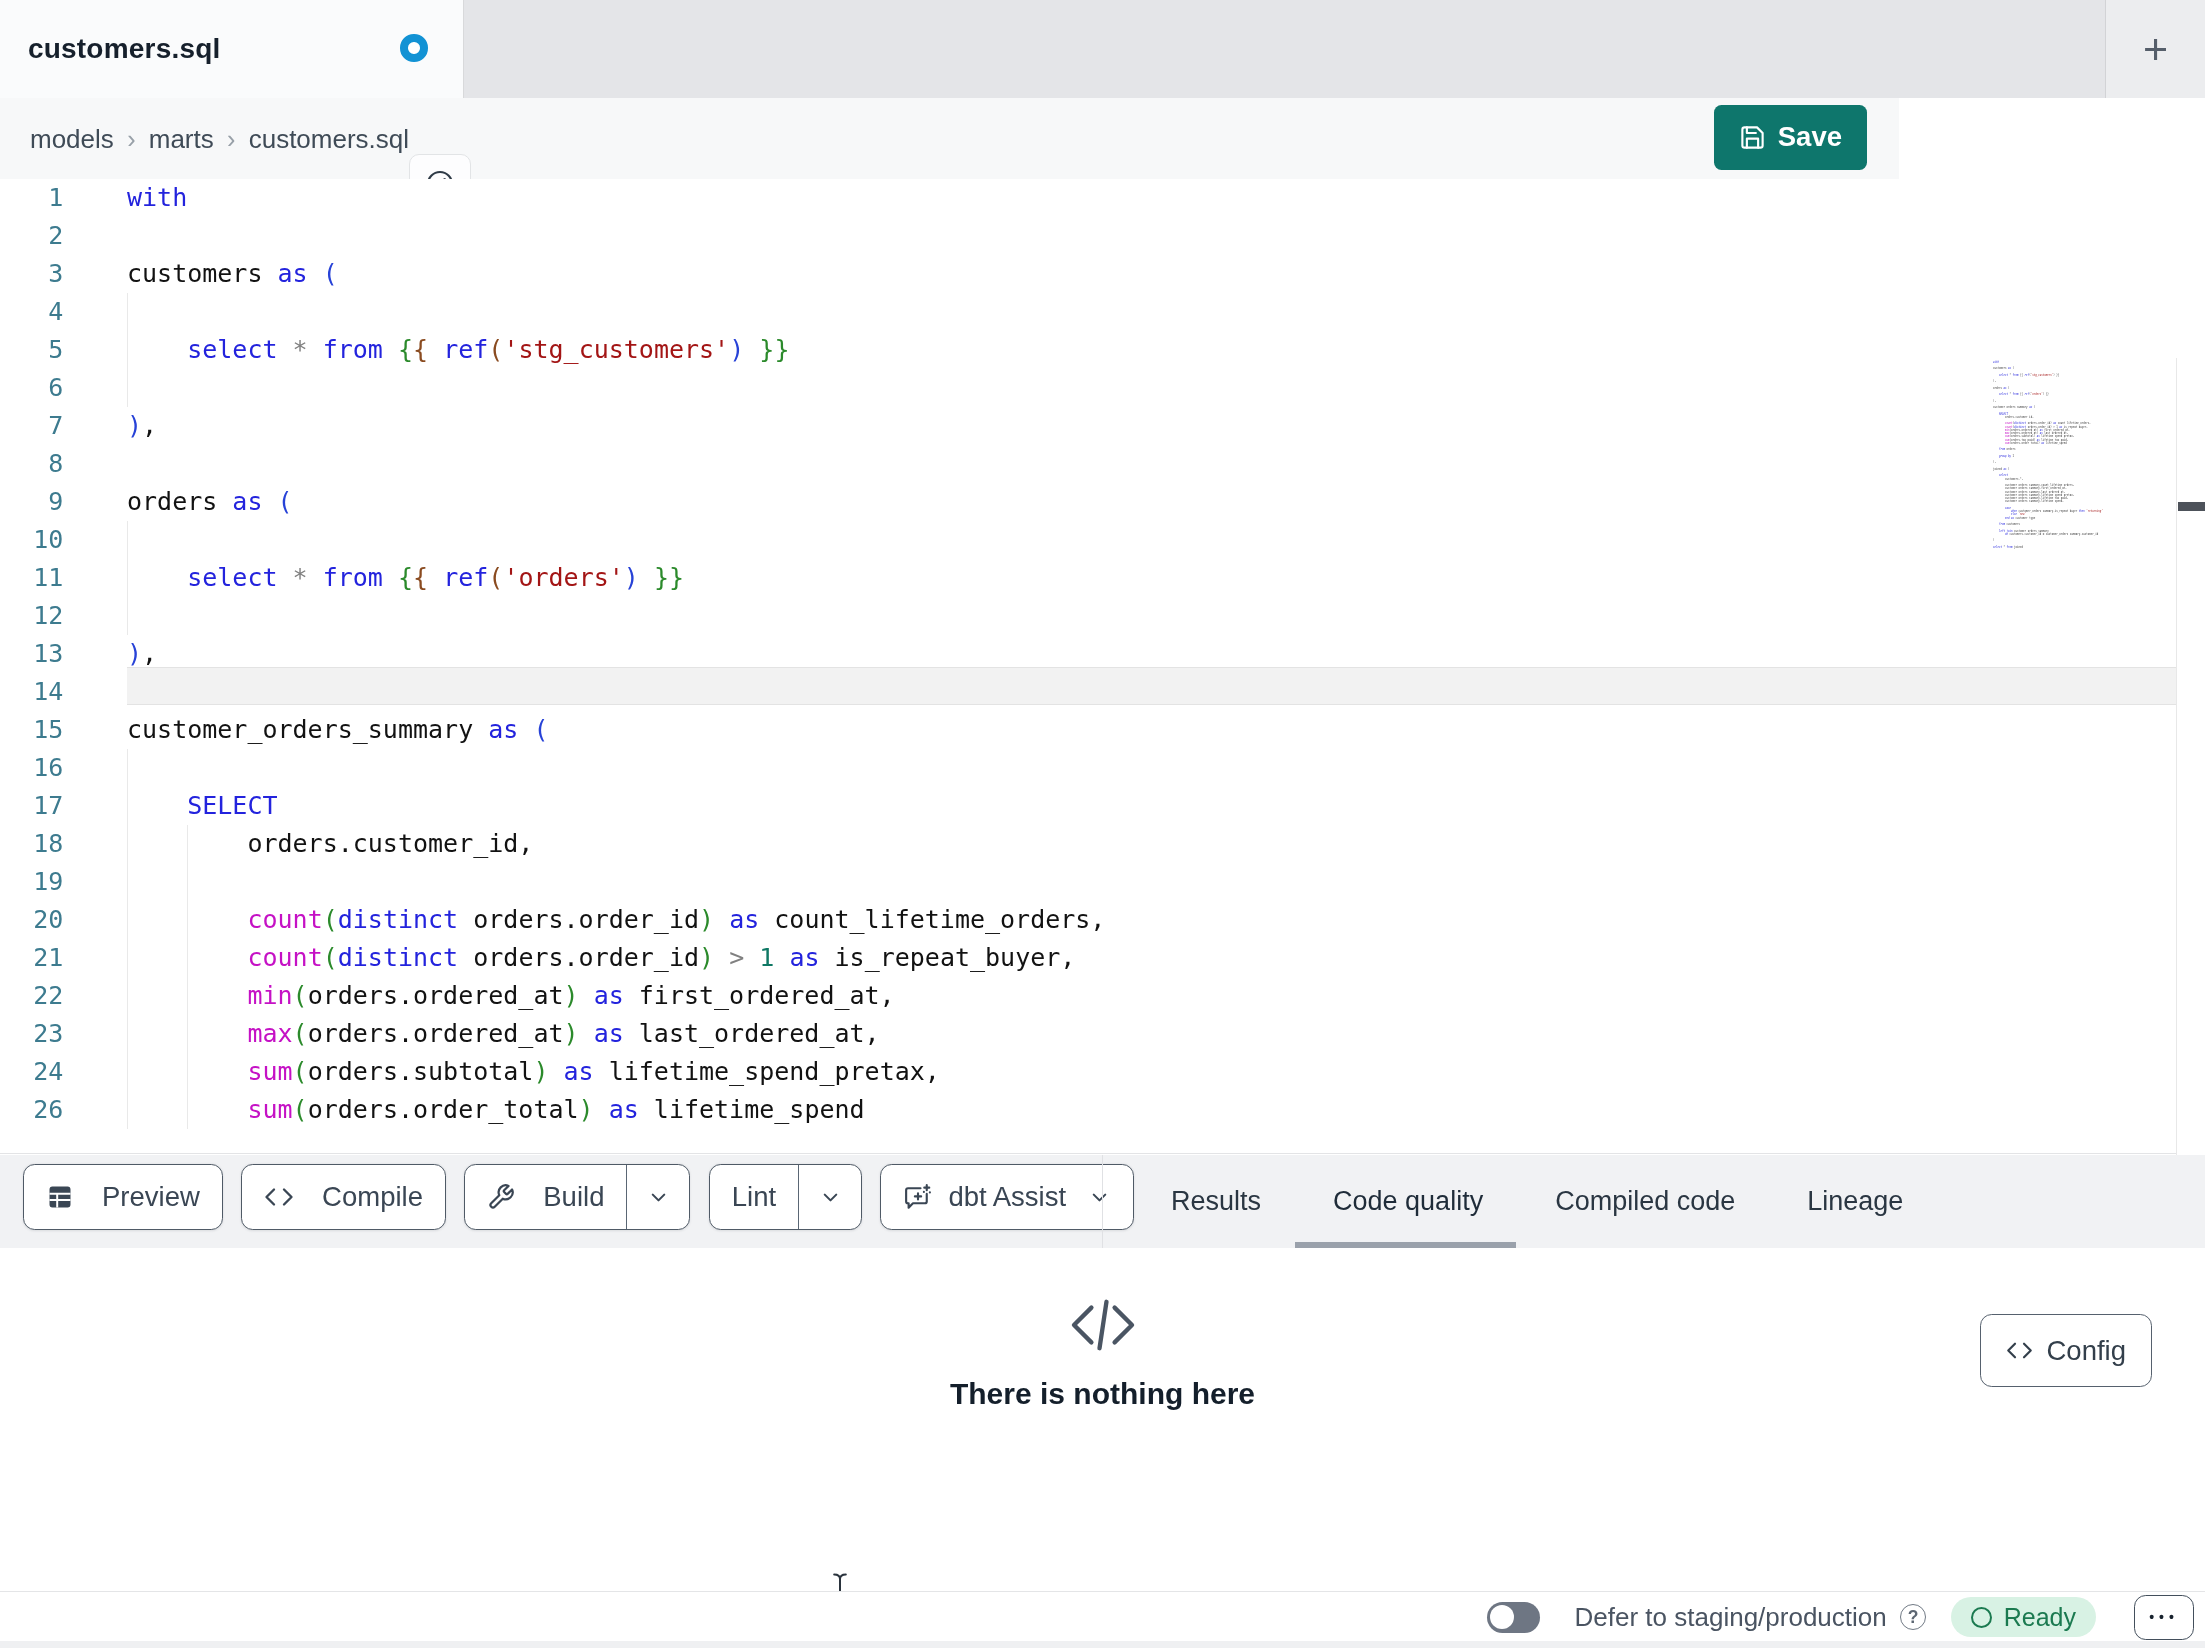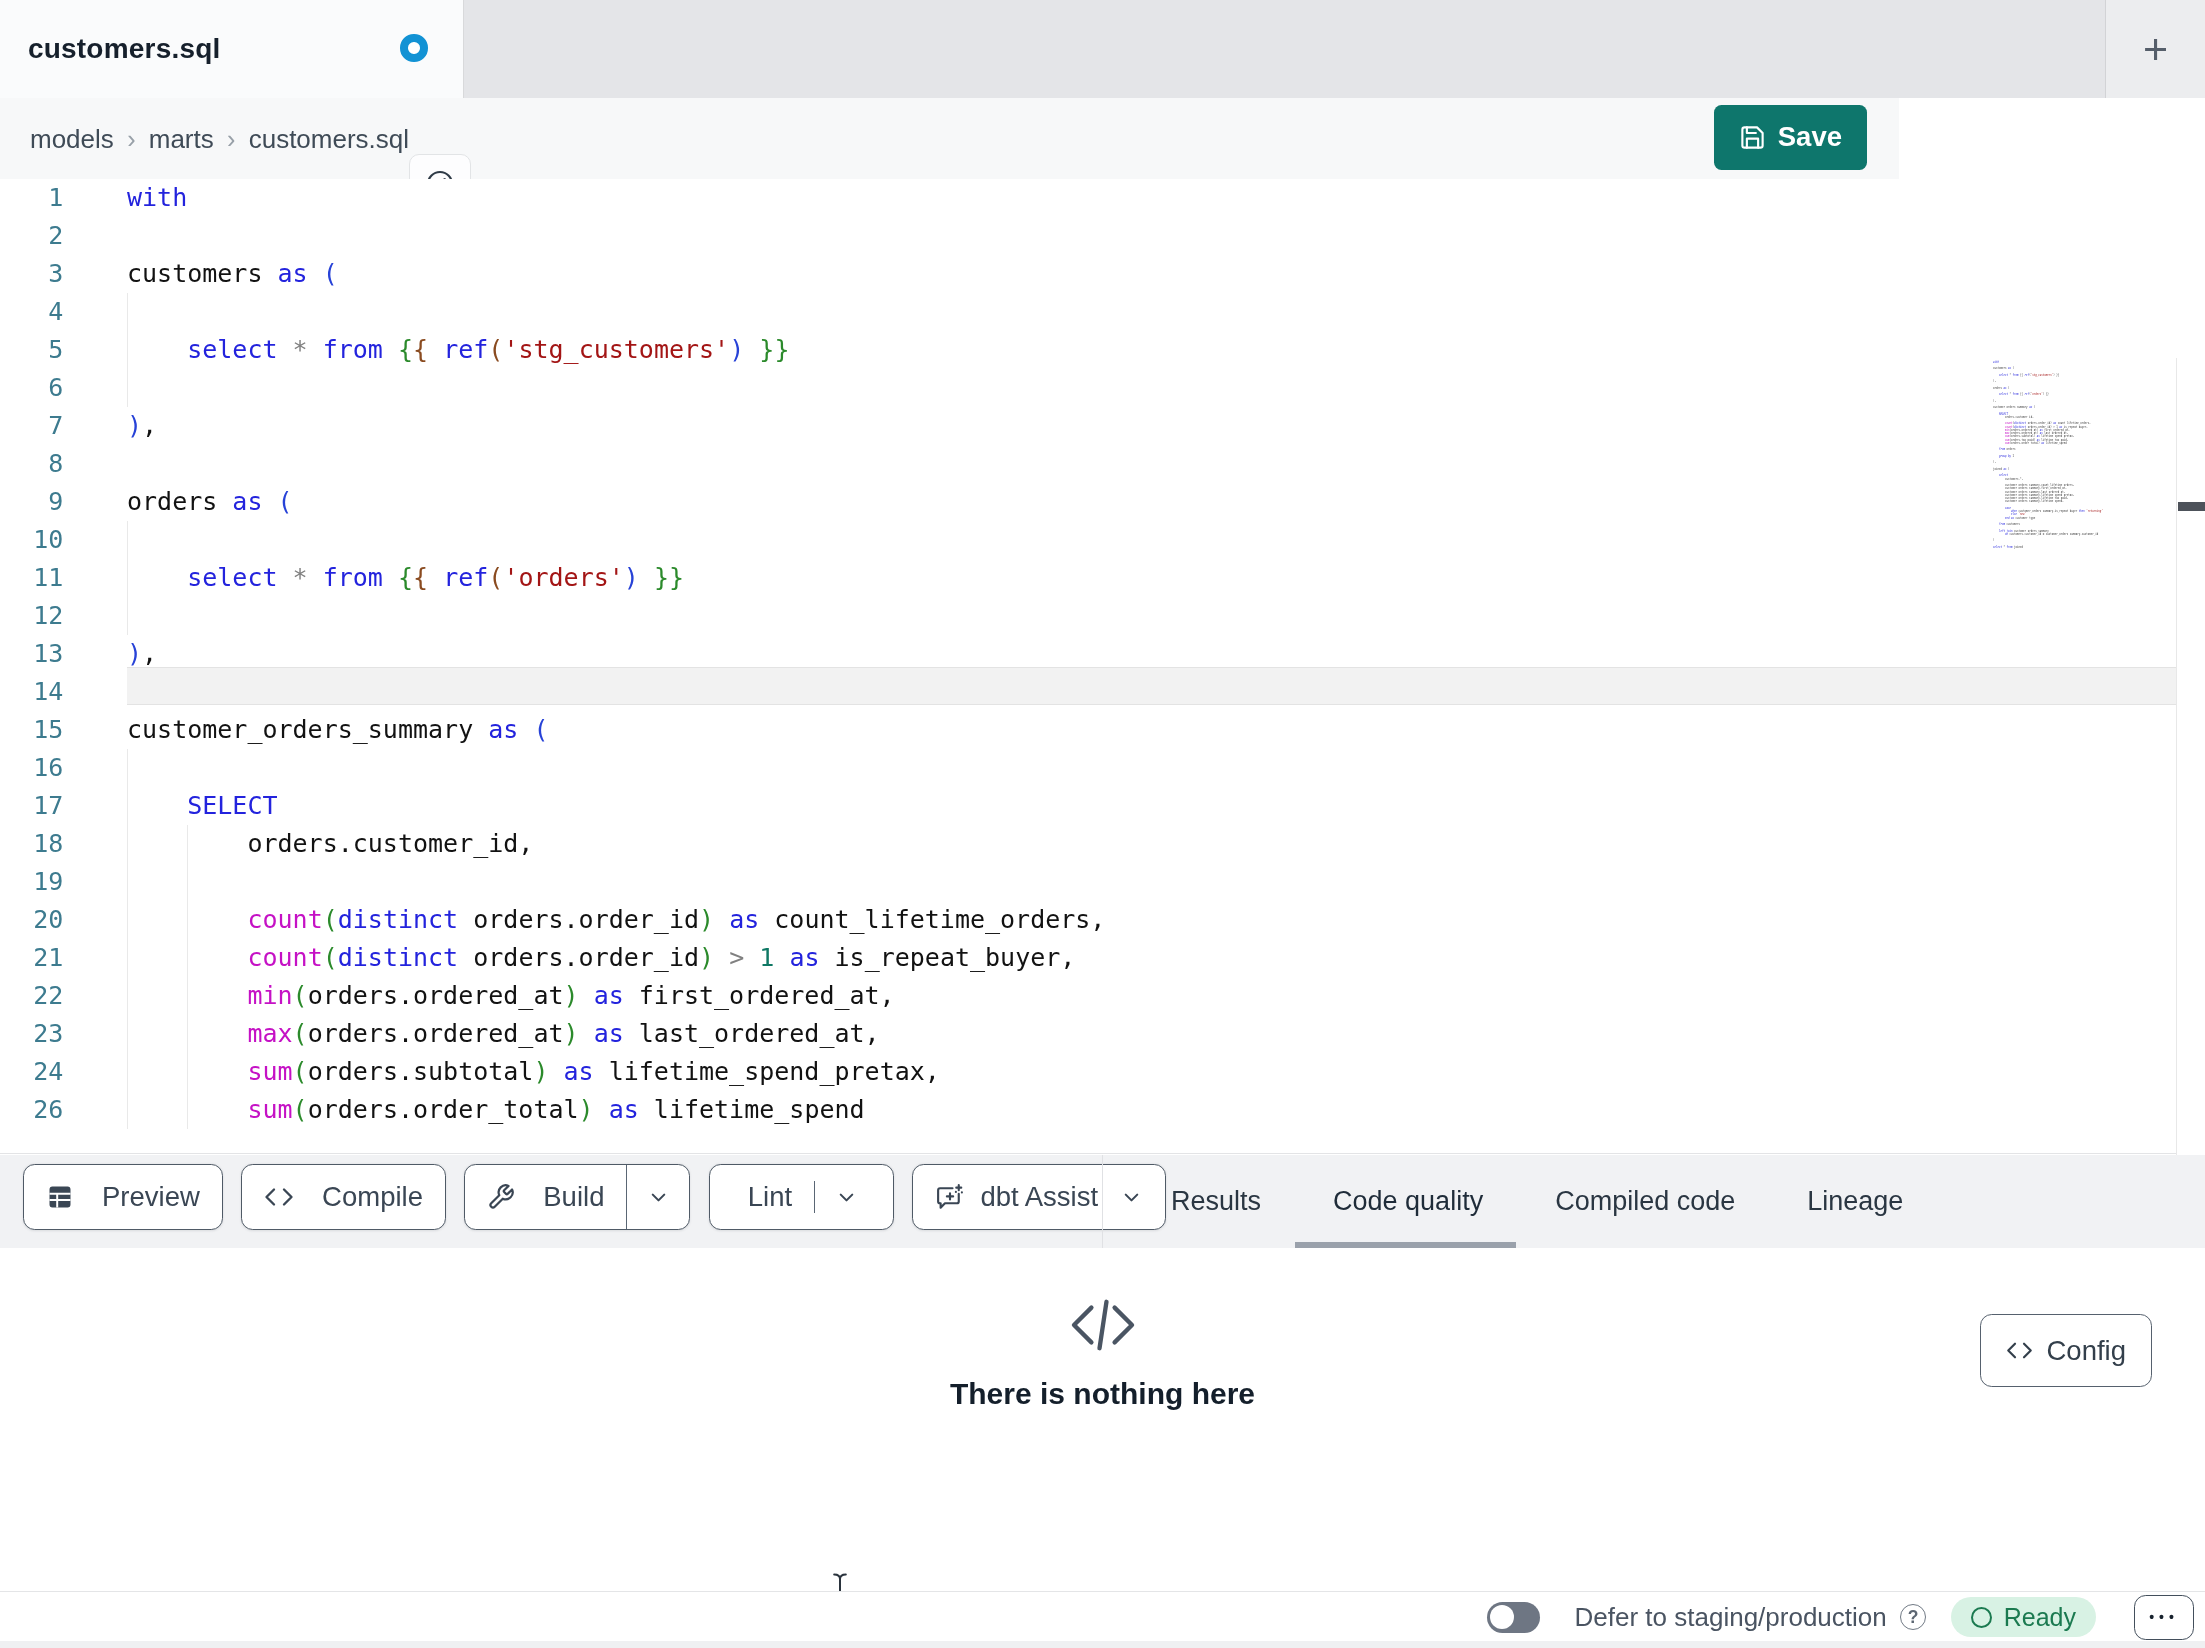--- a/index.html
+++ b/index.html
@@ -281,21 +281,21 @@
         </span>
         <span class="caret-seg">
           <span>
             <svg width="23" height="23" viewBox="0 0 24 24" fill="none" stroke="#3a4654" stroke-width="2.2" stroke-linecap="round" stroke-linejoin="round">
                 <polyline points="6 9 12 15 18 9"></polyline>
               </svg>
           </span>
         </span>
       </button>
 
-      <button class="btn" style="padding:16px;">
+      <button class="btn" style="padding:0;">
         <span class="seg">
           <span>Lint</span>
         </span>
         <span class="caret-seg">
           <span>
             <svg width="23" height="23" viewBox="0 0 24 24" fill="none" stroke="#3a4654" stroke-width="2.2" stroke-linecap="round" stroke-linejoin="round">
                 <polyline points="6 9 12 15 18 9"></polyline>
               </svg>
           </span>
         </span>

